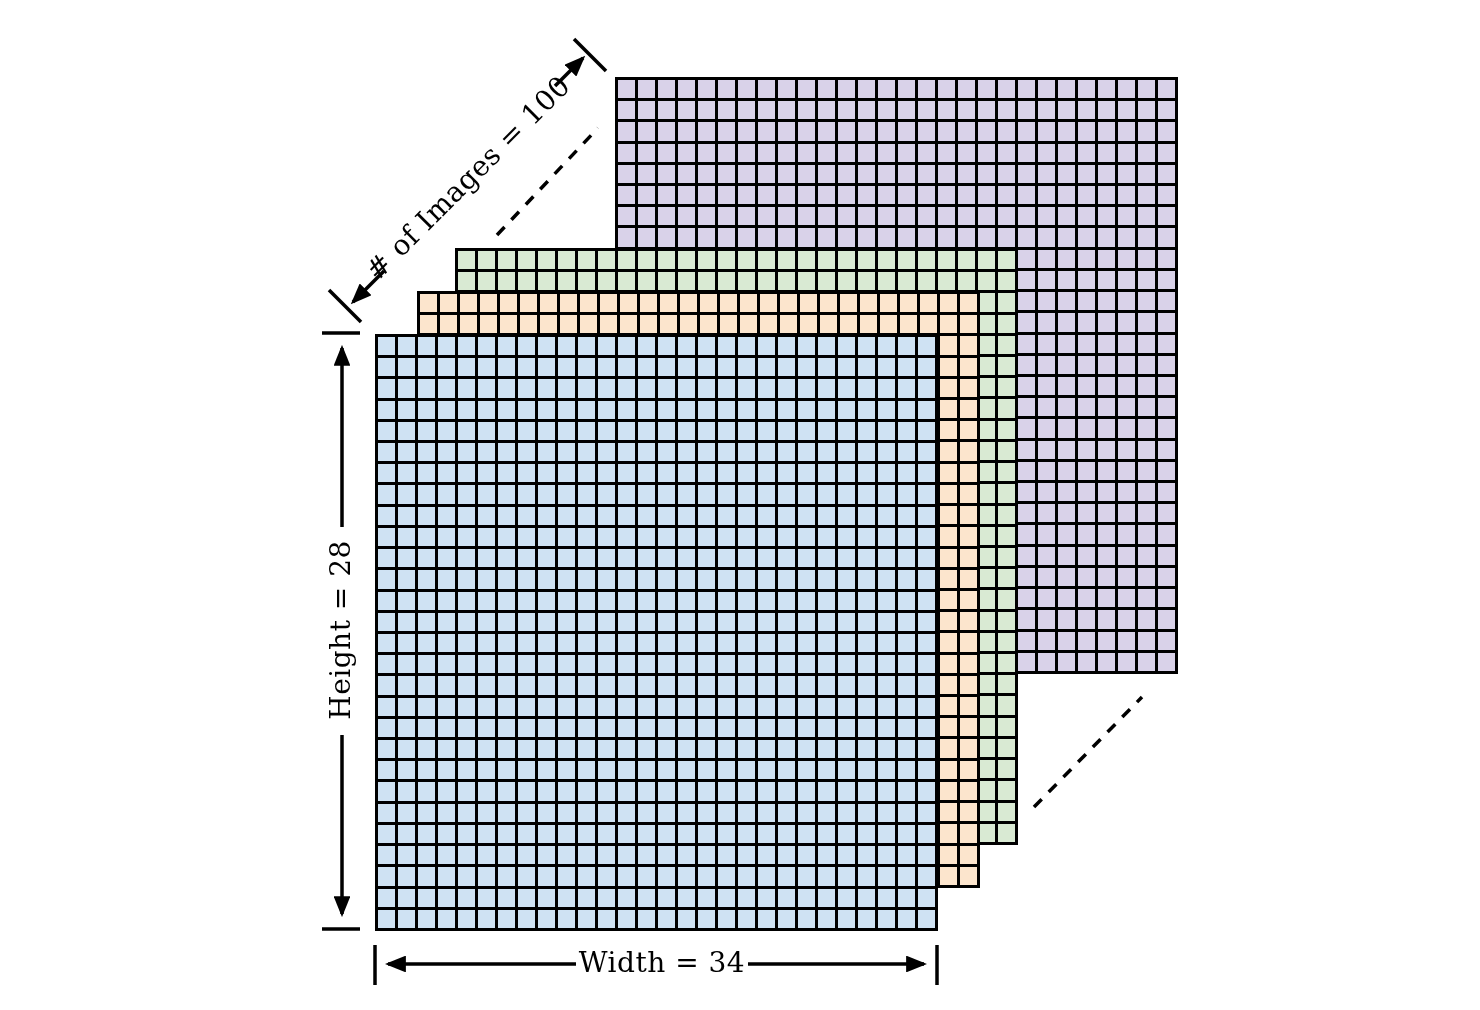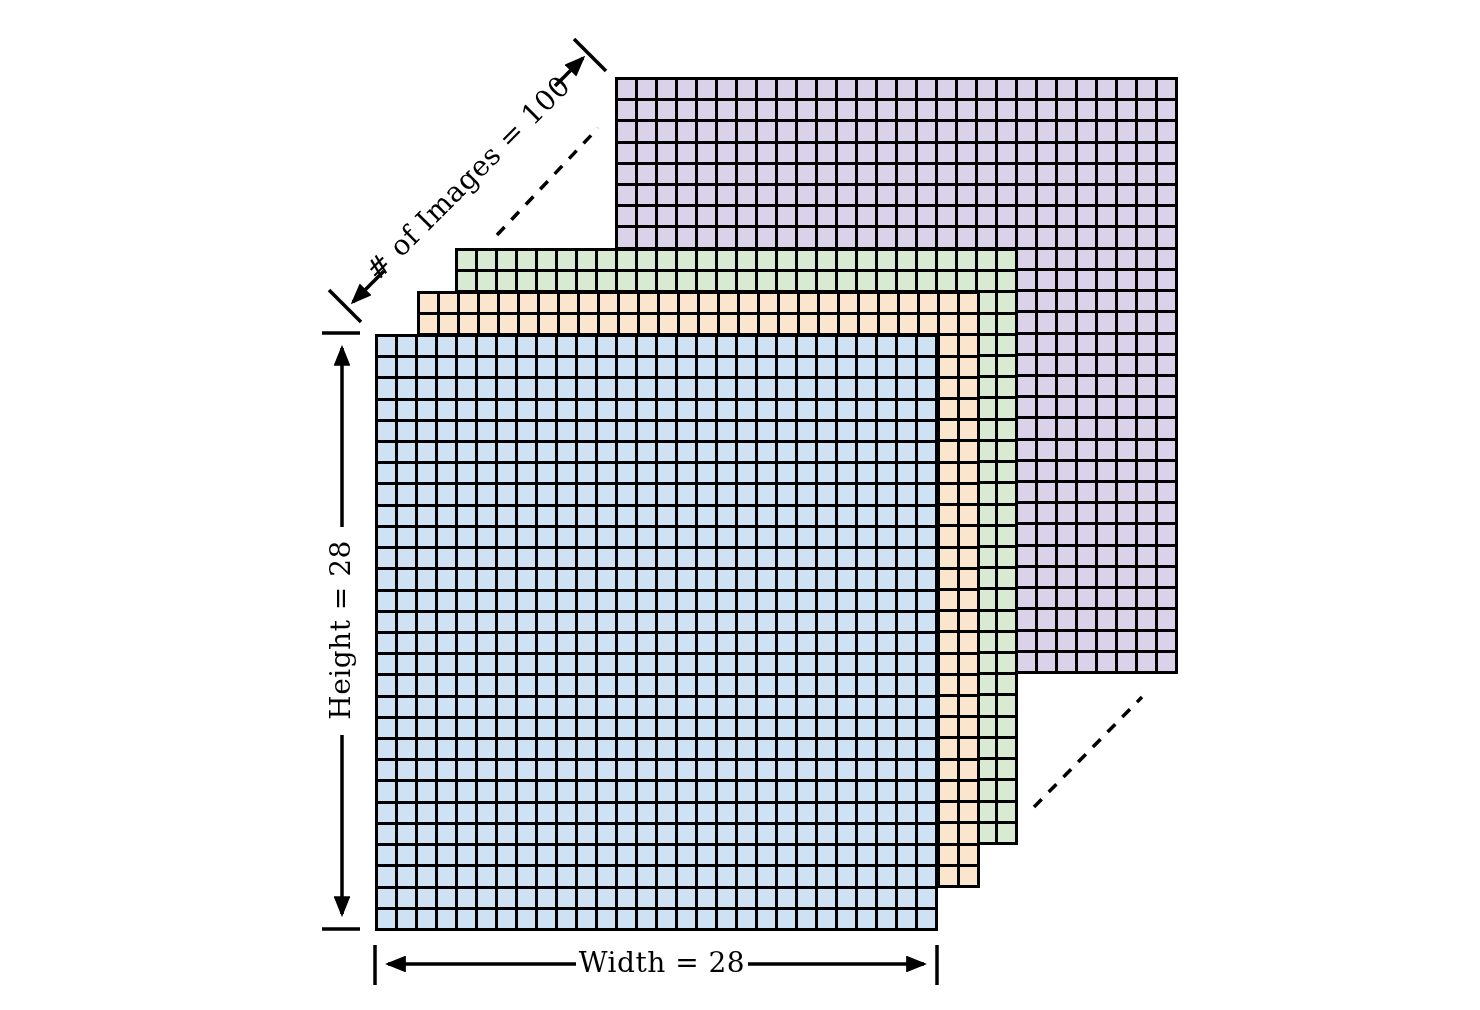--- a/index.html
+++ b/index.html
@@ -3233,17 +3233,17 @@
       <line x1="574" y1="39" x2="606" y2="71"></line>
       <line x1="384" y1="271" x2="353" y2="302" marker-end="url(#arrowhead)"></line>
       <line x1="555" y1="86" x2="583" y2="58" marker-end="url(#arrowhead)"></line>
       <line class="dashed" x1="497" y1="235" x2="598" y2="128"></line>
       <line class="dashed" x1="1034" y1="807" x2="1142" y2="697"></line>
     </g>
   </svg>
 
   <div class="dim-label rot-ccw90" style="left:340px; top:630px;">Height = 28</div>
 
-  <div class="dim-label" style="left:662px; top:962px;">Width = 28</div>
+  <div class="dim-label" style="left:662px; top:962px;">Width = 34</div>
 
   <div class="dim-label rot-ccw45" style="left:468px; top:178px;"># of Images = 100</div>
 
 </div>
 
 </body></html>

